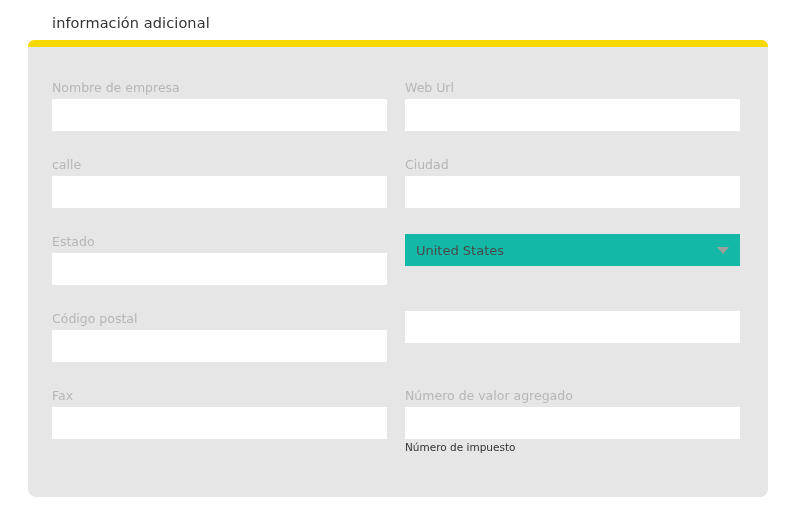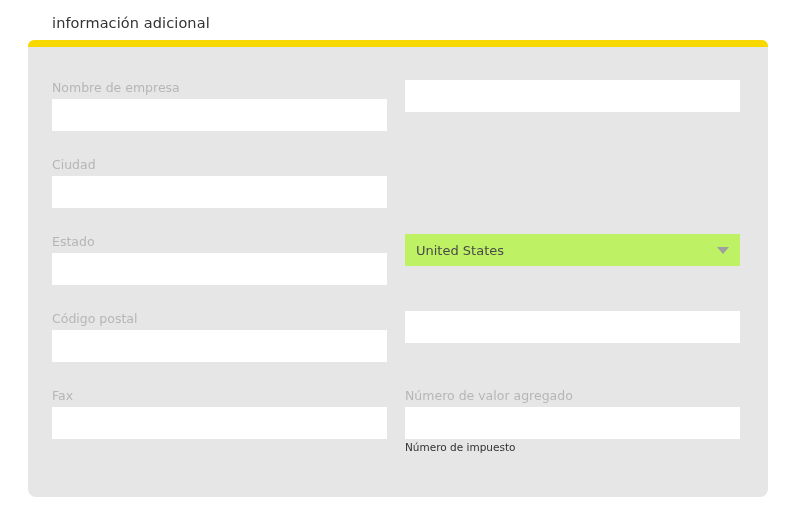--- a/index.html
+++ b/index.html
@@ -96,21 +96,21 @@
     position: relative;
     width: 100%;
     height: 32px;
   }
 
   .field-select {
     display: flex;
     align-items: center;
     width: 100%;
     height: 32px;
-    background: #bef264;
+    background: #14b8a6;
     box-sizing: border-box;
     font-size: 13px;
     color: #4a4a4a;
     padding: 0 30px 0 11px;
     white-space: nowrap;
     overflow: hidden;
   }
 
   .select-arrow {
     position: absolute;
@@ -143,25 +143,30 @@
   <div class="panel-accent"></div>
 
   <div class="form-grid">
 
     <div class="form-row">
       <div class="field">
         <span class="field-label">Nombre de empresa</span>
         <input class="field-input" type="text" value="" style="">
       </div>
       <div class="field">
-        <input class="field-input" type="text" value="" style="">
-      </div>
-    </div>
-
-    <div class="form-row">
+        <span class="field-label">Web Url</span>
+        <input class="field-input" type="text" value="" style="">
+      </div>
+    </div>
+
+    <div class="form-row">
+      <div class="field">
+        <span class="field-label">calle</span>
+        <input class="field-input" type="text" value="" style="">
+      </div>
       <div class="field">
         <span class="field-label">Ciudad</span>
         <input class="field-input" type="text" value="" style="">
       </div>
     </div>
 
     <div class="form-row">
       <div class="field">
         <span class="field-label">Estado</span>
         <input class="field-input" type="text" value="" style="">

